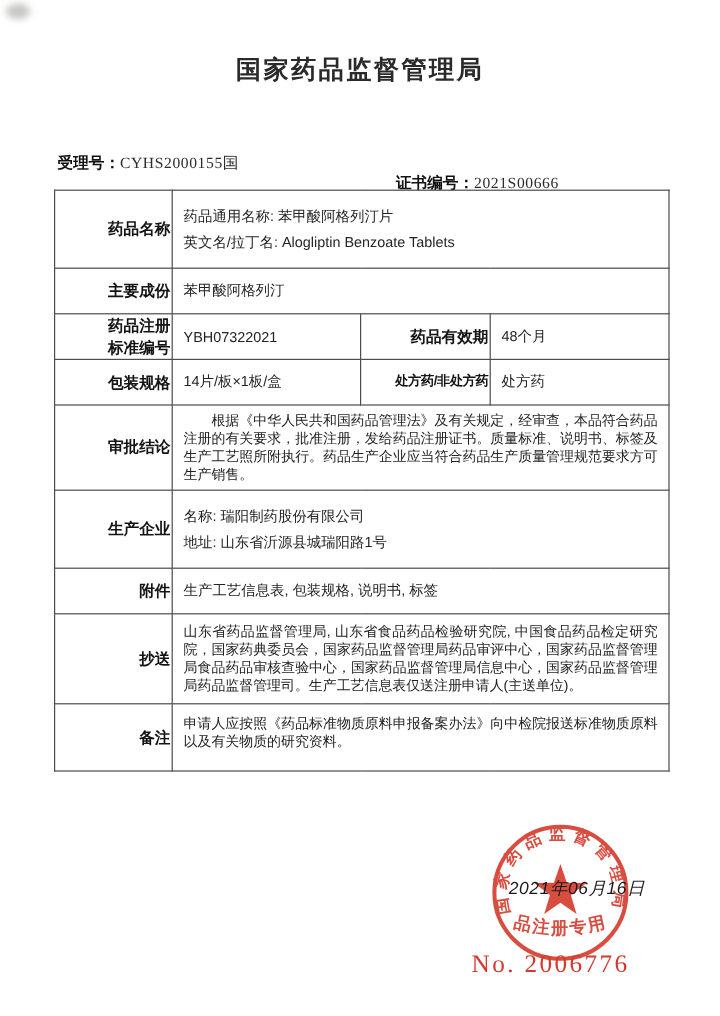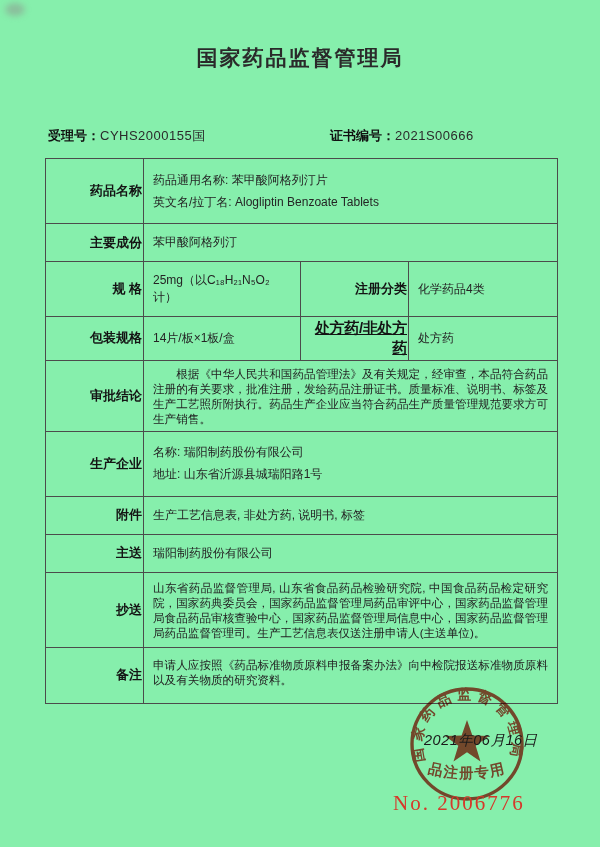--- a/index.html
+++ b/index.html
@@ -1,36 +1,36 @@
 <!DOCTYPE html>
 <html style="--seal-color: #d5392b;"><head>
 <meta charset="utf-8">
 <style>
   html,body{margin:0;padding:0;background:#e8e8e6;}
   .sheet{
     position:relative;width:600px;height:847px;margin:0 auto;
-    background:#86efac;overflow:hidden;color:#1d1d1d;
+    background:#ffffff;overflow:hidden;color:#1d1d1d;
     font-family:"Liberation Sans","DejaVu Sans",sans-serif;
   }
   .scan-blob{position:absolute;left:5px;top:3px;width:20px;height:13px;background:#8f8f8c;border-radius:50%;filter:blur(3px);opacity:.5;}
   .agency{position:absolute;top:44px;left:0;width:100%;text-align:center;
     font-size:21px;font-weight:bold;letter-spacing:2px;color:#2a2a2a;}
   .cert-title{position:absolute;top:76px;left:0;width:100%;text-align:center;
     font-family:"Liberation Serif","DejaVu Serif",serif;font-size:31px;letter-spacing:11px;
     font-weight:500;color:#222;text-indent:11px;}
   .meta-row{position:absolute;top:127px;left:48px;width:504px;font-size:13px;}
   .meta-label{font-weight:bold;color:#111;}
-  .meta-value{font-family:Liberation Sans, sans-serif;color:#2b2b2b;letter-spacing:.5px;}
-  .meta-right{position:absolute;left:282px;top:0;}
+  .meta-value{font-family:Liberation Serif, serif;color:#2b2b2b;letter-spacing:.5px;}
+  .meta-right{position:absolute;left:282px;top:17px;}
   table.cert{position:absolute;left:45px;top:158px;width:512px;
     border-collapse:collapse;table-layout:fixed;border:1.5px solid #4b4b4b;}
   table.cert td{border:1px solid #4b4b4b;overflow:hidden;}
   .lbl{font-weight:bold;text-align:right;font-size:13px;color:#141414;
     white-space:pre-line;line-height:1.35;}
-  .lbl-sm{font-size:15px;letter-spacing:-0.3px;text-decoration:underline;}
+  .lbl-sm{font-size:11px;letter-spacing:-0.3px;}
   .val{font-size:12px;padding:10px 9px;color:#242424;}
   .val .line{padding:2.5px 0;}
   .para{font-size:11.6px;line-height:15px;text-align:justify;padding:5px 9px;color:#222;}
   .vtop{vertical-align:top;}
   .indent{text-indent:2em;margin-top:32px;}
   .issue-date{position:absolute;left:424px;top:731px;font-size:14.5px;color:#1a1a1a;
     letter-spacing:.5px;z-index:6;font-style:italic;}
   .seal{position:absolute;left:402px;top:682px;width:130px;height:130px;z-index:4;
     mix-blend-mode:multiply;opacity:.9;}
   .seal svg{display:block;}
@@ -65,50 +65,47 @@
       <td class="lbl">药品名称</td>
       <td class="val" colspan="3">
         <div class="line">药品通用名称: 苯甲酸阿格列汀片</div>
         <div class="line">英文名/拉丁名: Alogliptin Benzoate Tablets</div>
       </td>
     </tr>
     <tr style="height:29px">
       <td class="lbl">主要成份</td>
       <td class="val" colspan="3">苯甲酸阿格列汀</td>
     </tr>
-    <tr style="height:28px">
-      <td class="lbl">规 格</td>
-      <td class="val">25mg（以C₁₈H₂₁N₅O₂计）</td>
-      <td class="lbl">注册分类</td>
-      <td class="val">化学药品4类</td>
+    <tr style="height:36px">
+      <td class="lbl">药品注册
+标准编号</td>
+      <td class="val">YBH07322021</td>
+      <td class="lbl">药品有效期</td>
+      <td class="val">48个月</td>
     </tr>
     <tr style="height:26px">
       <td class="lbl">包装规格</td>
       <td class="val">14片/板×1板/盒</td>
       <td class="lbl lbl-sm">处方药/非处方药</td>
       <td class="val">处方药</td>
     </tr>
     <tr style="height:60px">
       <td class="lbl">审批结论</td>
       <td class="para vtop indent" colspan="3">根据《中华人民共和国药品管理法》及有关规定，经审查，本品符合药品注册的有关要求，批准注册，发给药品注册证书。质量标准、说明书、标签及生产工艺照所附执行。药品生产企业应当符合药品生产质量管理规范要求方可生产销售。</td>
     </tr>
     <tr style="height:44px">
       <td class="lbl">生产企业</td>
       <td class="val" colspan="3">
         <div class="line">名称: 瑞阳制药股份有限公司</div>
         <div class="line">地址: 山东省沂源县城瑞阳路1号</div>
       </td>
     </tr>
     <tr style="height:20px">
       <td class="lbl">附件</td>
-      <td class="val" colspan="3">生产工艺信息表, 非处方药, 说明书, 标签</td>
-    </tr>
-    <tr style="height:36px">
-      <td class="lbl">主送</td>
-      <td class="val" colspan="3">瑞阳制药股份有限公司</td>
+      <td class="val" colspan="3">生产工艺信息表, 包装规格, 说明书, 标签</td>
     </tr>
     <tr style="height:75px">
       <td class="lbl">抄送</td>
       <td class="para" colspan="3">山东省药品监督管理局, 山东省食品药品检验研究院, 中国食品药品检定研究院，国家药典委员会，国家药品监督管理局药品审评中心，国家药品监督管理局食品药品审核查验中心，国家药品监督管理局信息中心，国家药品监督管理局药品监督管理司。生产工艺信息表仅送注册申请人(主送单位)。</td>
     </tr>
     <tr style="height:56px">
       <td class="lbl">备注</td>
       <td class="para vtop" colspan="3" style="padding-top:9px">申请人应按照《药品标准物质原料申报备案办法》向中检院报送标准物质原料以及有关物质的研究资料。</td>
     </tr>
   </tbody>

